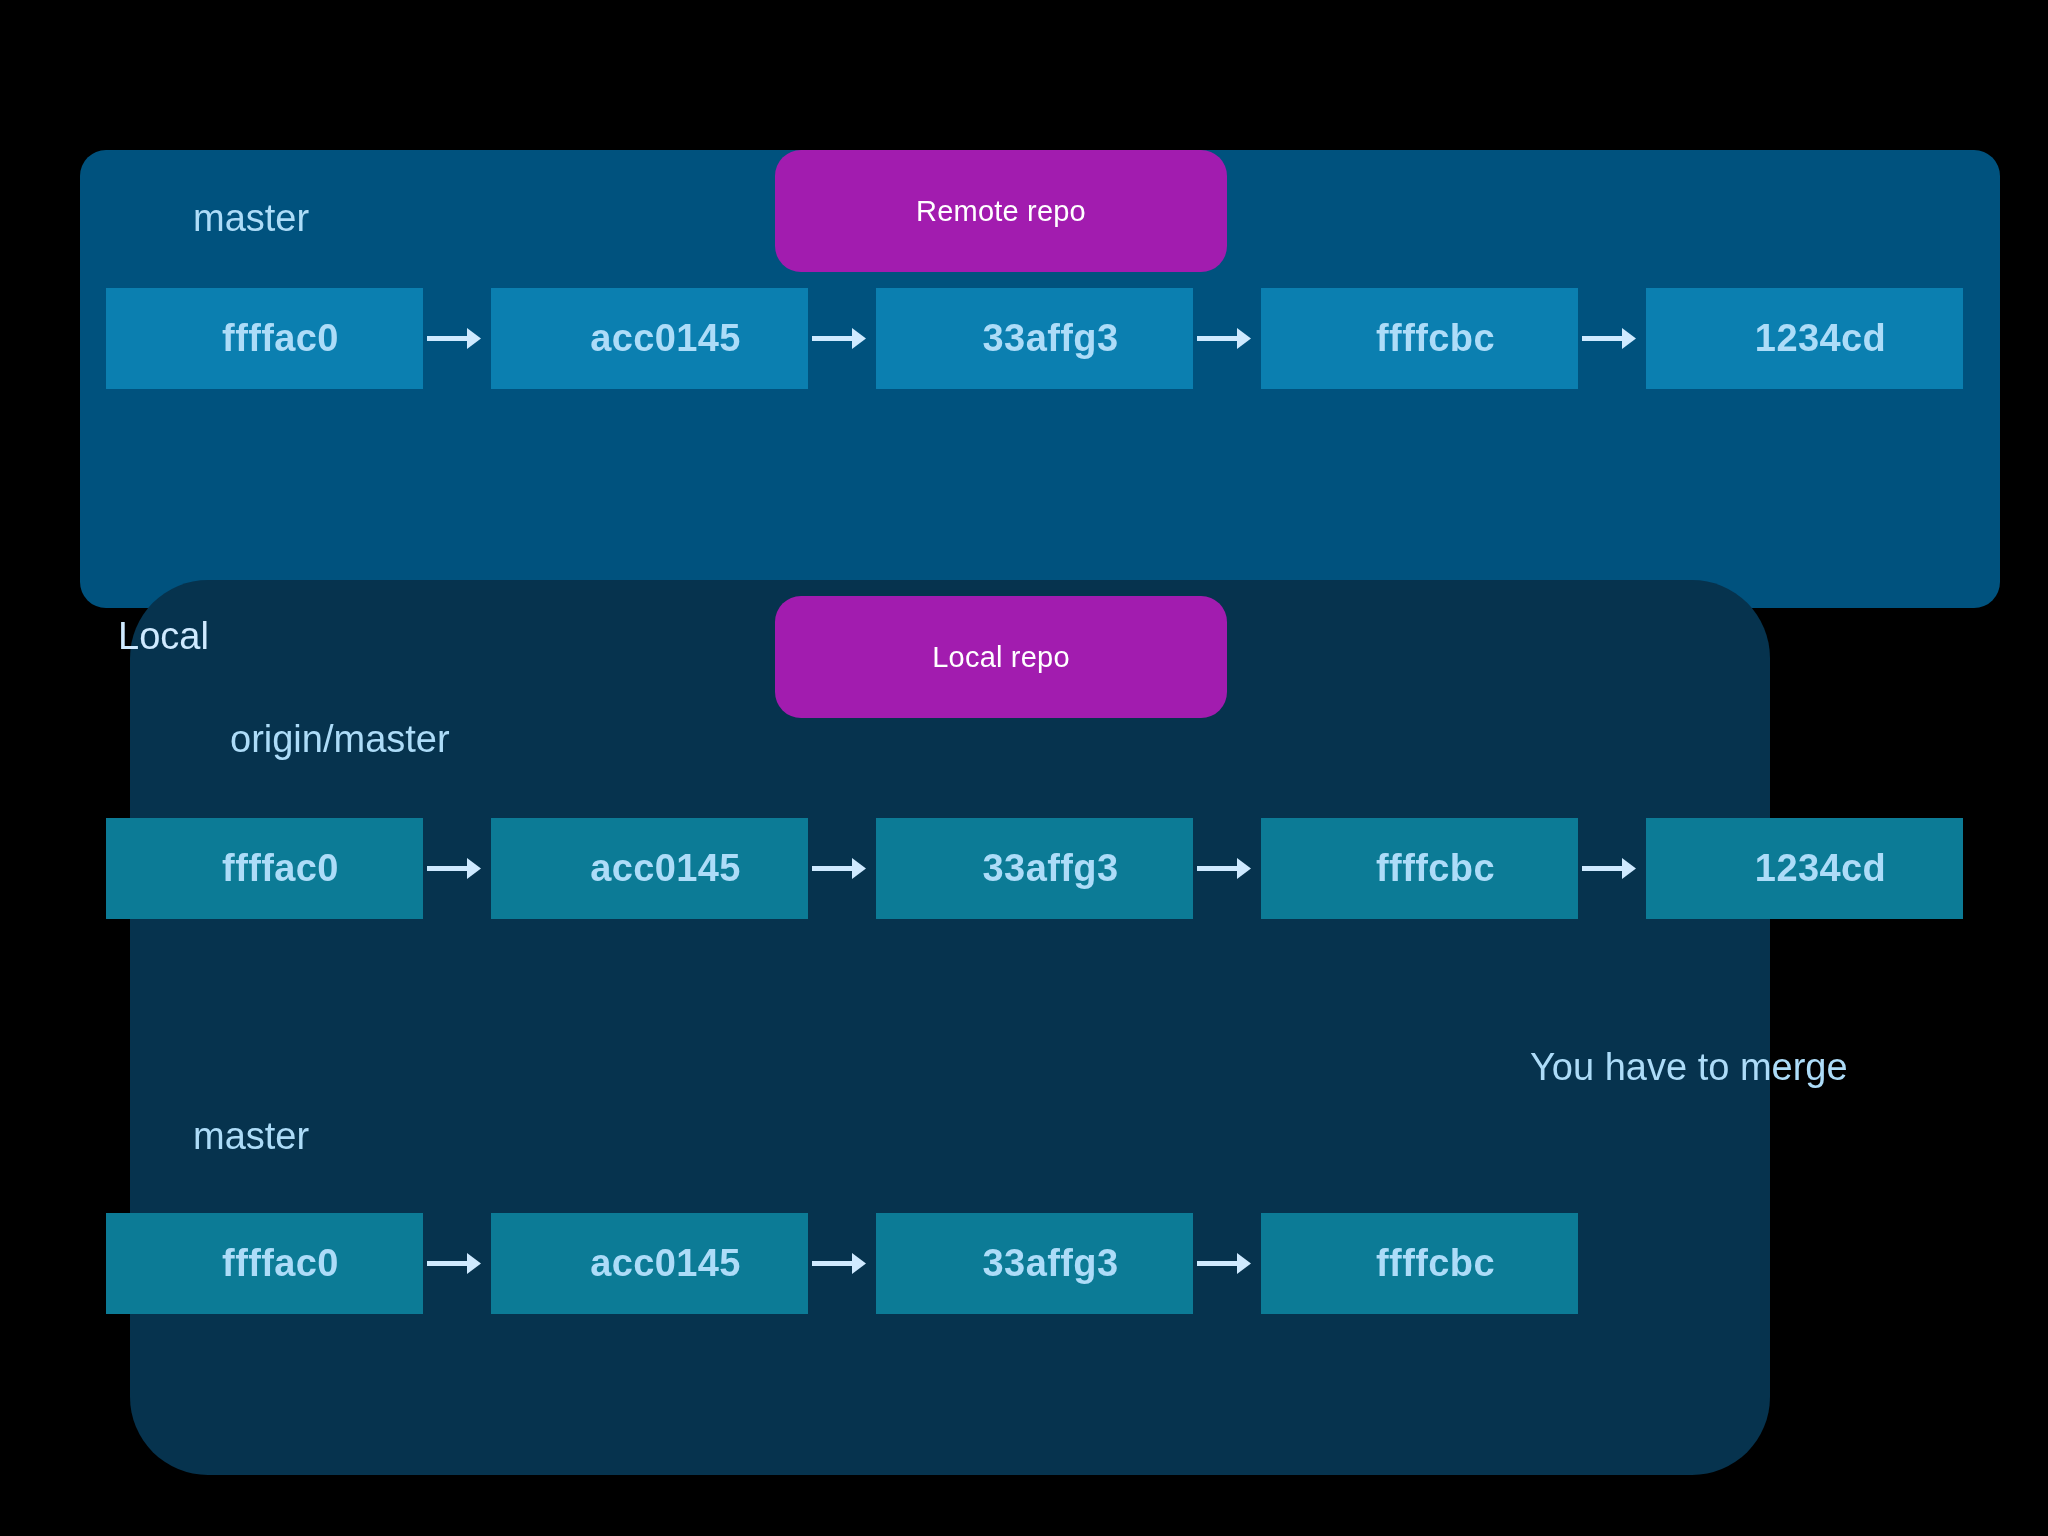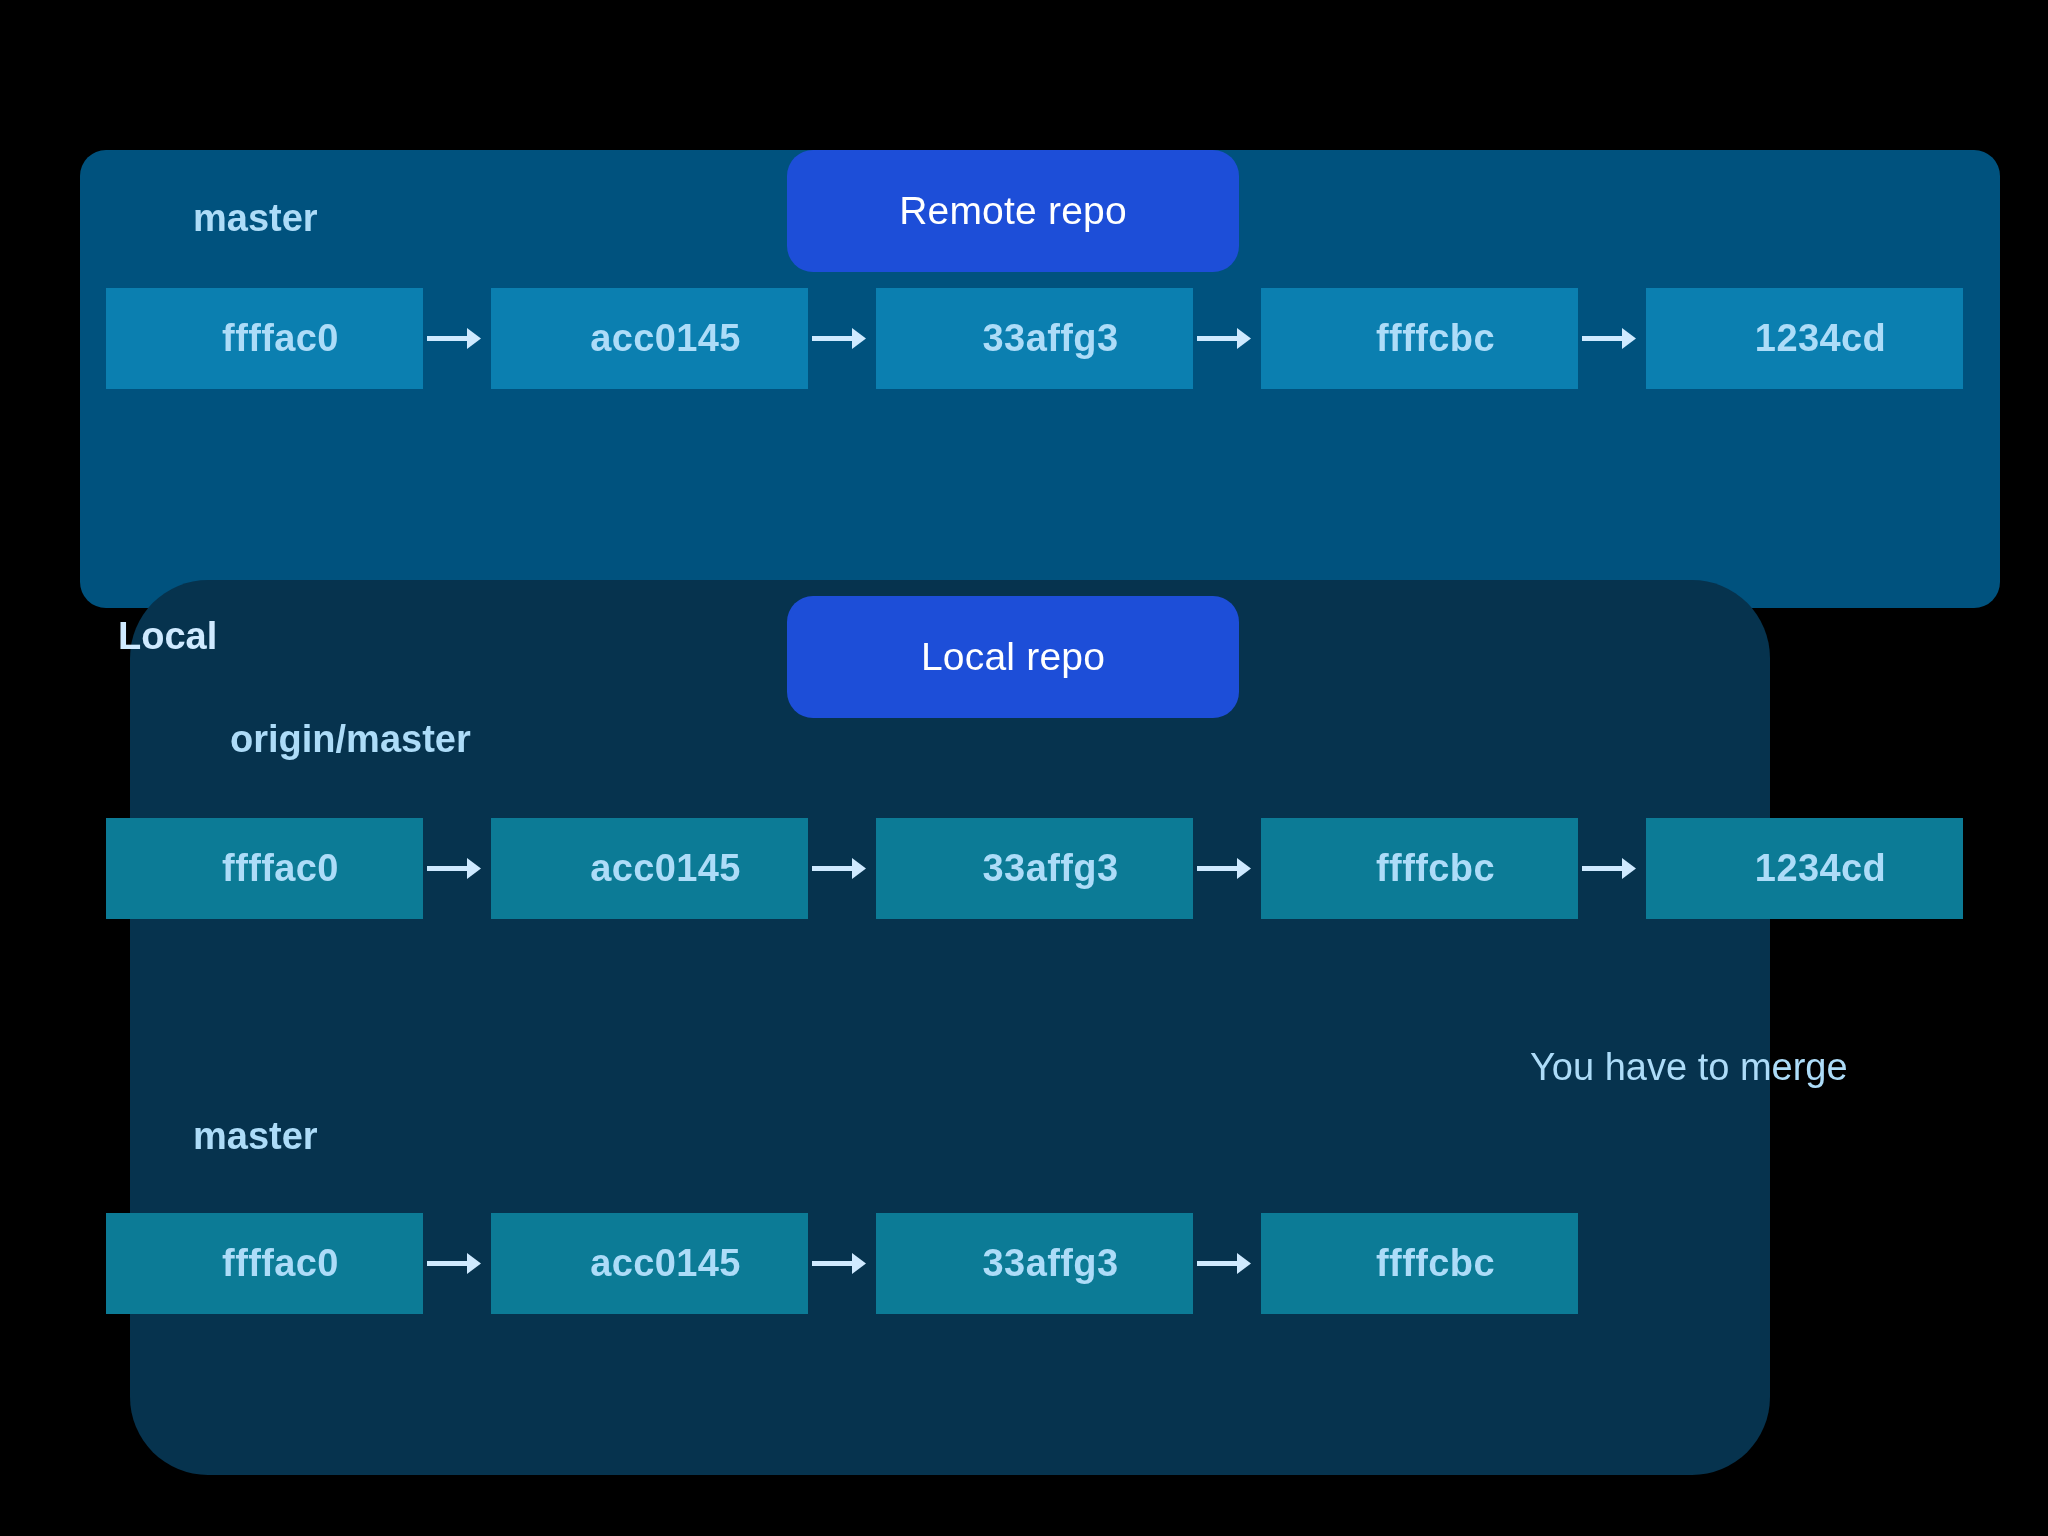--- a/index.html
+++ b/index.html
@@ -16,32 +16,31 @@
     left:80px; top:150px; width:1920px; height:458px;
     background:#00527e; border-radius:26px;
   }
   #local-panel{
     left:130px; top:580px; width:1640px; height:895px;
     background:#06334e; border-radius:78px;
   }
 
   
   .repo-badge{
-    position:absolute;background:#1d4ed8;border-radius:26px;
+    position:absolute;background:#a21caf;border-radius:26px;
     color:#ffffff;display:flex;align-items:center;justify-content:center;
-    font-size:39px;font-weight:400;letter-spacing:.2px;
+    font-size:29px;font-weight:400;letter-spacing:.2px;
     box-sizing:border-box;
-    margin-left:12px;
   }
   #remote-repo-badge{ left:775px; top:150px; width:452px; height:122px; }
   #local-repo-badge { left:775px; top:596px; width:452px; height:122px; }
 
   
   .branch-label{
-    position:absolute;color:#addcf8;font-weight:bold;
+    position:absolute;color:#addcf8;font-weight:normal;
     font-size:38px;white-space:nowrap;
   }
   #remote-master-label { left:193px; top:197px; }
   #fetch-label         { left:118px; top:615px; color:#cfeaff; }
   #origin-master-label { left:230px; top:718px; }
   #local-master-label  { left:193px; top:1115px; }
   #merge-note{
     position:absolute;left:1530px;top:1046px;color:#addcf8;
     font-weight:normal;font-size:38px;white-space:nowrap;
   }

